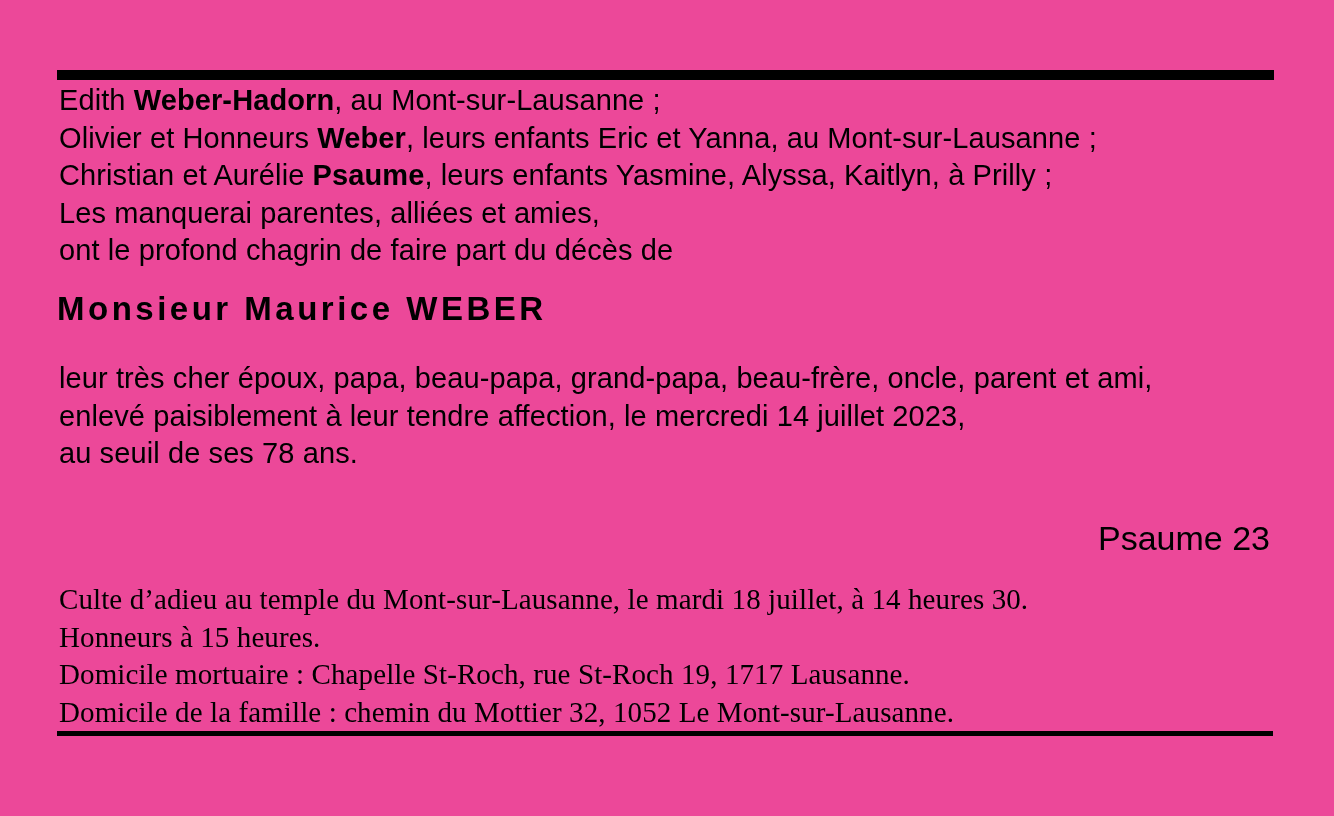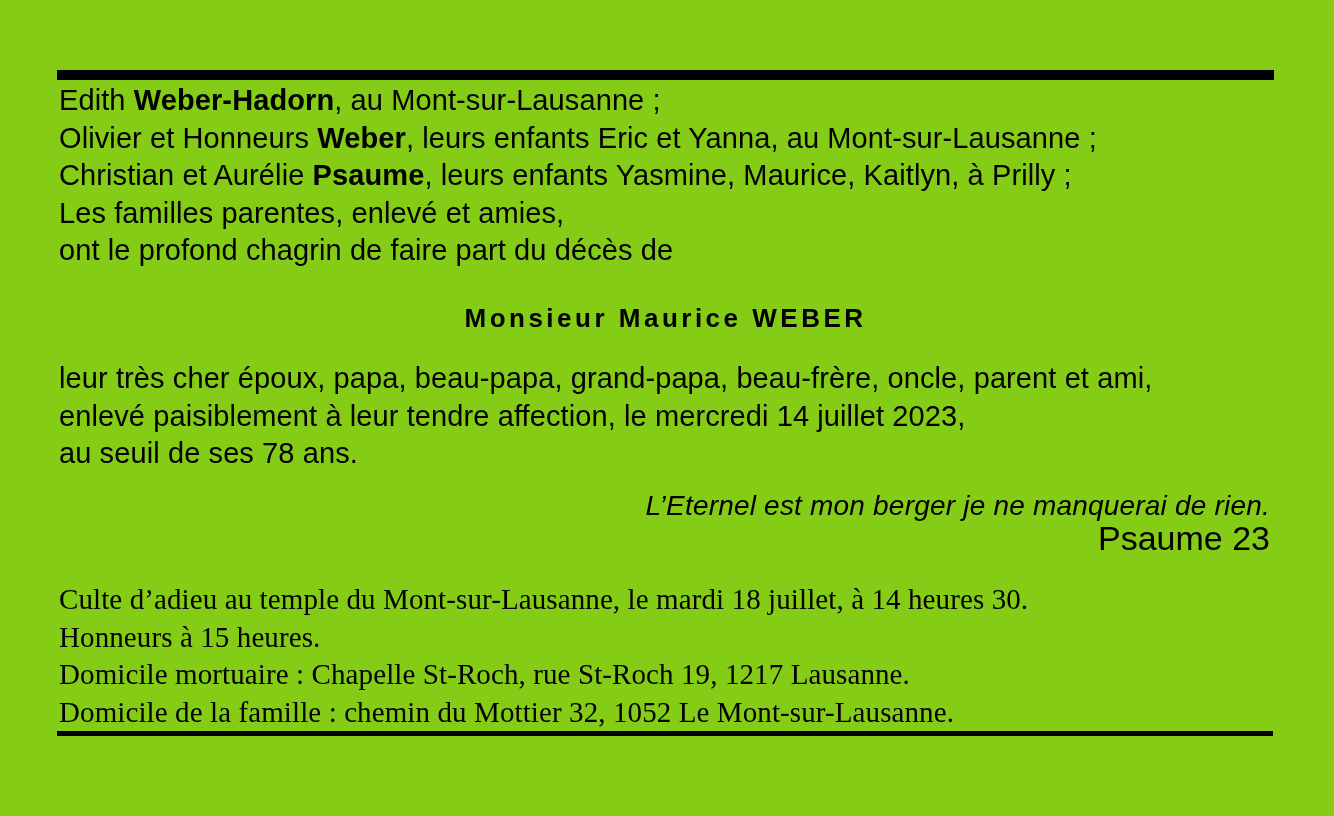--- a/index.html
+++ b/index.html
@@ -4,21 +4,21 @@
 <style>
   html, body {
     margin: 0;
     padding: 0;
     background: #ffffff;
   }
   .sheet {
     position: relative;
     width: 1334px;
     height: 816px;
-    background: #84cc16;
+    background: #ec4899;
     overflow: hidden;
     font-family: "Liberation Sans", "DejaVu Sans", sans-serif;
     color: #000000;
   }
   .rule {
     position: absolute;
     background: #000000;
   }
   .rule-top {
     left: 57px;
@@ -42,24 +42,23 @@
   }
   .intro-block   { top: 82px; }
   .tribute-block { top: 360px; }
   .ceremony-block{ top: 581px; font-family: Liberation Serif, serif; }
   .line b {
     font-weight: 700;
   }
   .title-block {
     position: absolute;
     left: 57px;
-    top: 300px;
+    top: 290px;
     width: 1217px;
-    text-align: center;
-    font-size: 26px;
+    font-size: 33px;
     font-weight: 700;
     letter-spacing: 3.5px;
     line-height: 37.5px;
     white-space: nowrap;
   }
   .quote-block {
     position: absolute;
     left: 57px;
     width: 1213px;
     text-align: right;
@@ -81,38 +80,37 @@
 </head>
 <body>
 
 <div class="sheet">
 
   <div class="rule rule-top"></div>
 
   <div class="textblock intro-block">
     <div class="line"><span>Edith </span><b>Weber-Hadorn</b><span>, au Mont-sur-Lausanne ;</span></div>
     <div class="line"><span>Olivier et Honneurs </span><b>Weber</b><span>, leurs enfants Eric et Yanna, au Mont-sur-Lausanne ;</span></div>
-    <div class="line"><span>Christian et Aurélie </span><b>Psaume</b><span>, leurs enfants Yasmine, Maurice, Kaitlyn, à Prilly ;</span></div>
-    <div class="line"><span>Les familles parentes, enlevé et amies,</span><b></b><span></span></div>
+    <div class="line"><span>Christian et Aurélie </span><b>Psaume</b><span>, leurs enfants Yasmine, Alyssa, Kaitlyn, à Prilly ;</span></div>
+    <div class="line"><span>Les manquerai parentes, alliées et amies,</span><b></b><span></span></div>
     <div class="line"><span>ont le profond chagrin de faire part du décès de</span><b></b><span></span></div>
   </div>
 
   <div class="title-block">Monsieur Maurice WEBER</div>
 
   <div class="textblock tribute-block">
     <div class="line">leur très cher époux, papa, beau-papa, grand-papa, beau-frère, oncle, parent et ami,</div>
     <div class="line">enlevé paisiblement à leur tendre affection, le mercredi 14 juillet 2023,</div>
     <div class="line">au seuil de ses 78 ans.</div>
   </div>
 
-  <div class="quote-block quote-line">L’Eternel est mon berger je ne manquerai de rien.</div>
   <div class="quote-block quote-ref">Psaume 23</div>
 
   <div class="textblock ceremony-block">
     <div class="line">Culte d’adieu au temple du Mont-sur-Lausanne, le mardi 18 juillet, à 14 heures 30.</div>
     <div class="line">Honneurs à 15 heures.</div>
-    <div class="line">Domicile mortuaire : Chapelle St-Roch, rue St-Roch 19, 1217 Lausanne.</div>
+    <div class="line">Domicile mortuaire : Chapelle St-Roch, rue St-Roch 19, 1717 Lausanne.</div>
     <div class="line">Domicile de la famille : chemin du Mottier 32, 1052 Le Mont-sur-Lausanne.</div>
   </div>
 
   <div class="rule rule-bottom"></div>
 
 </div>
 
 </body></html>

